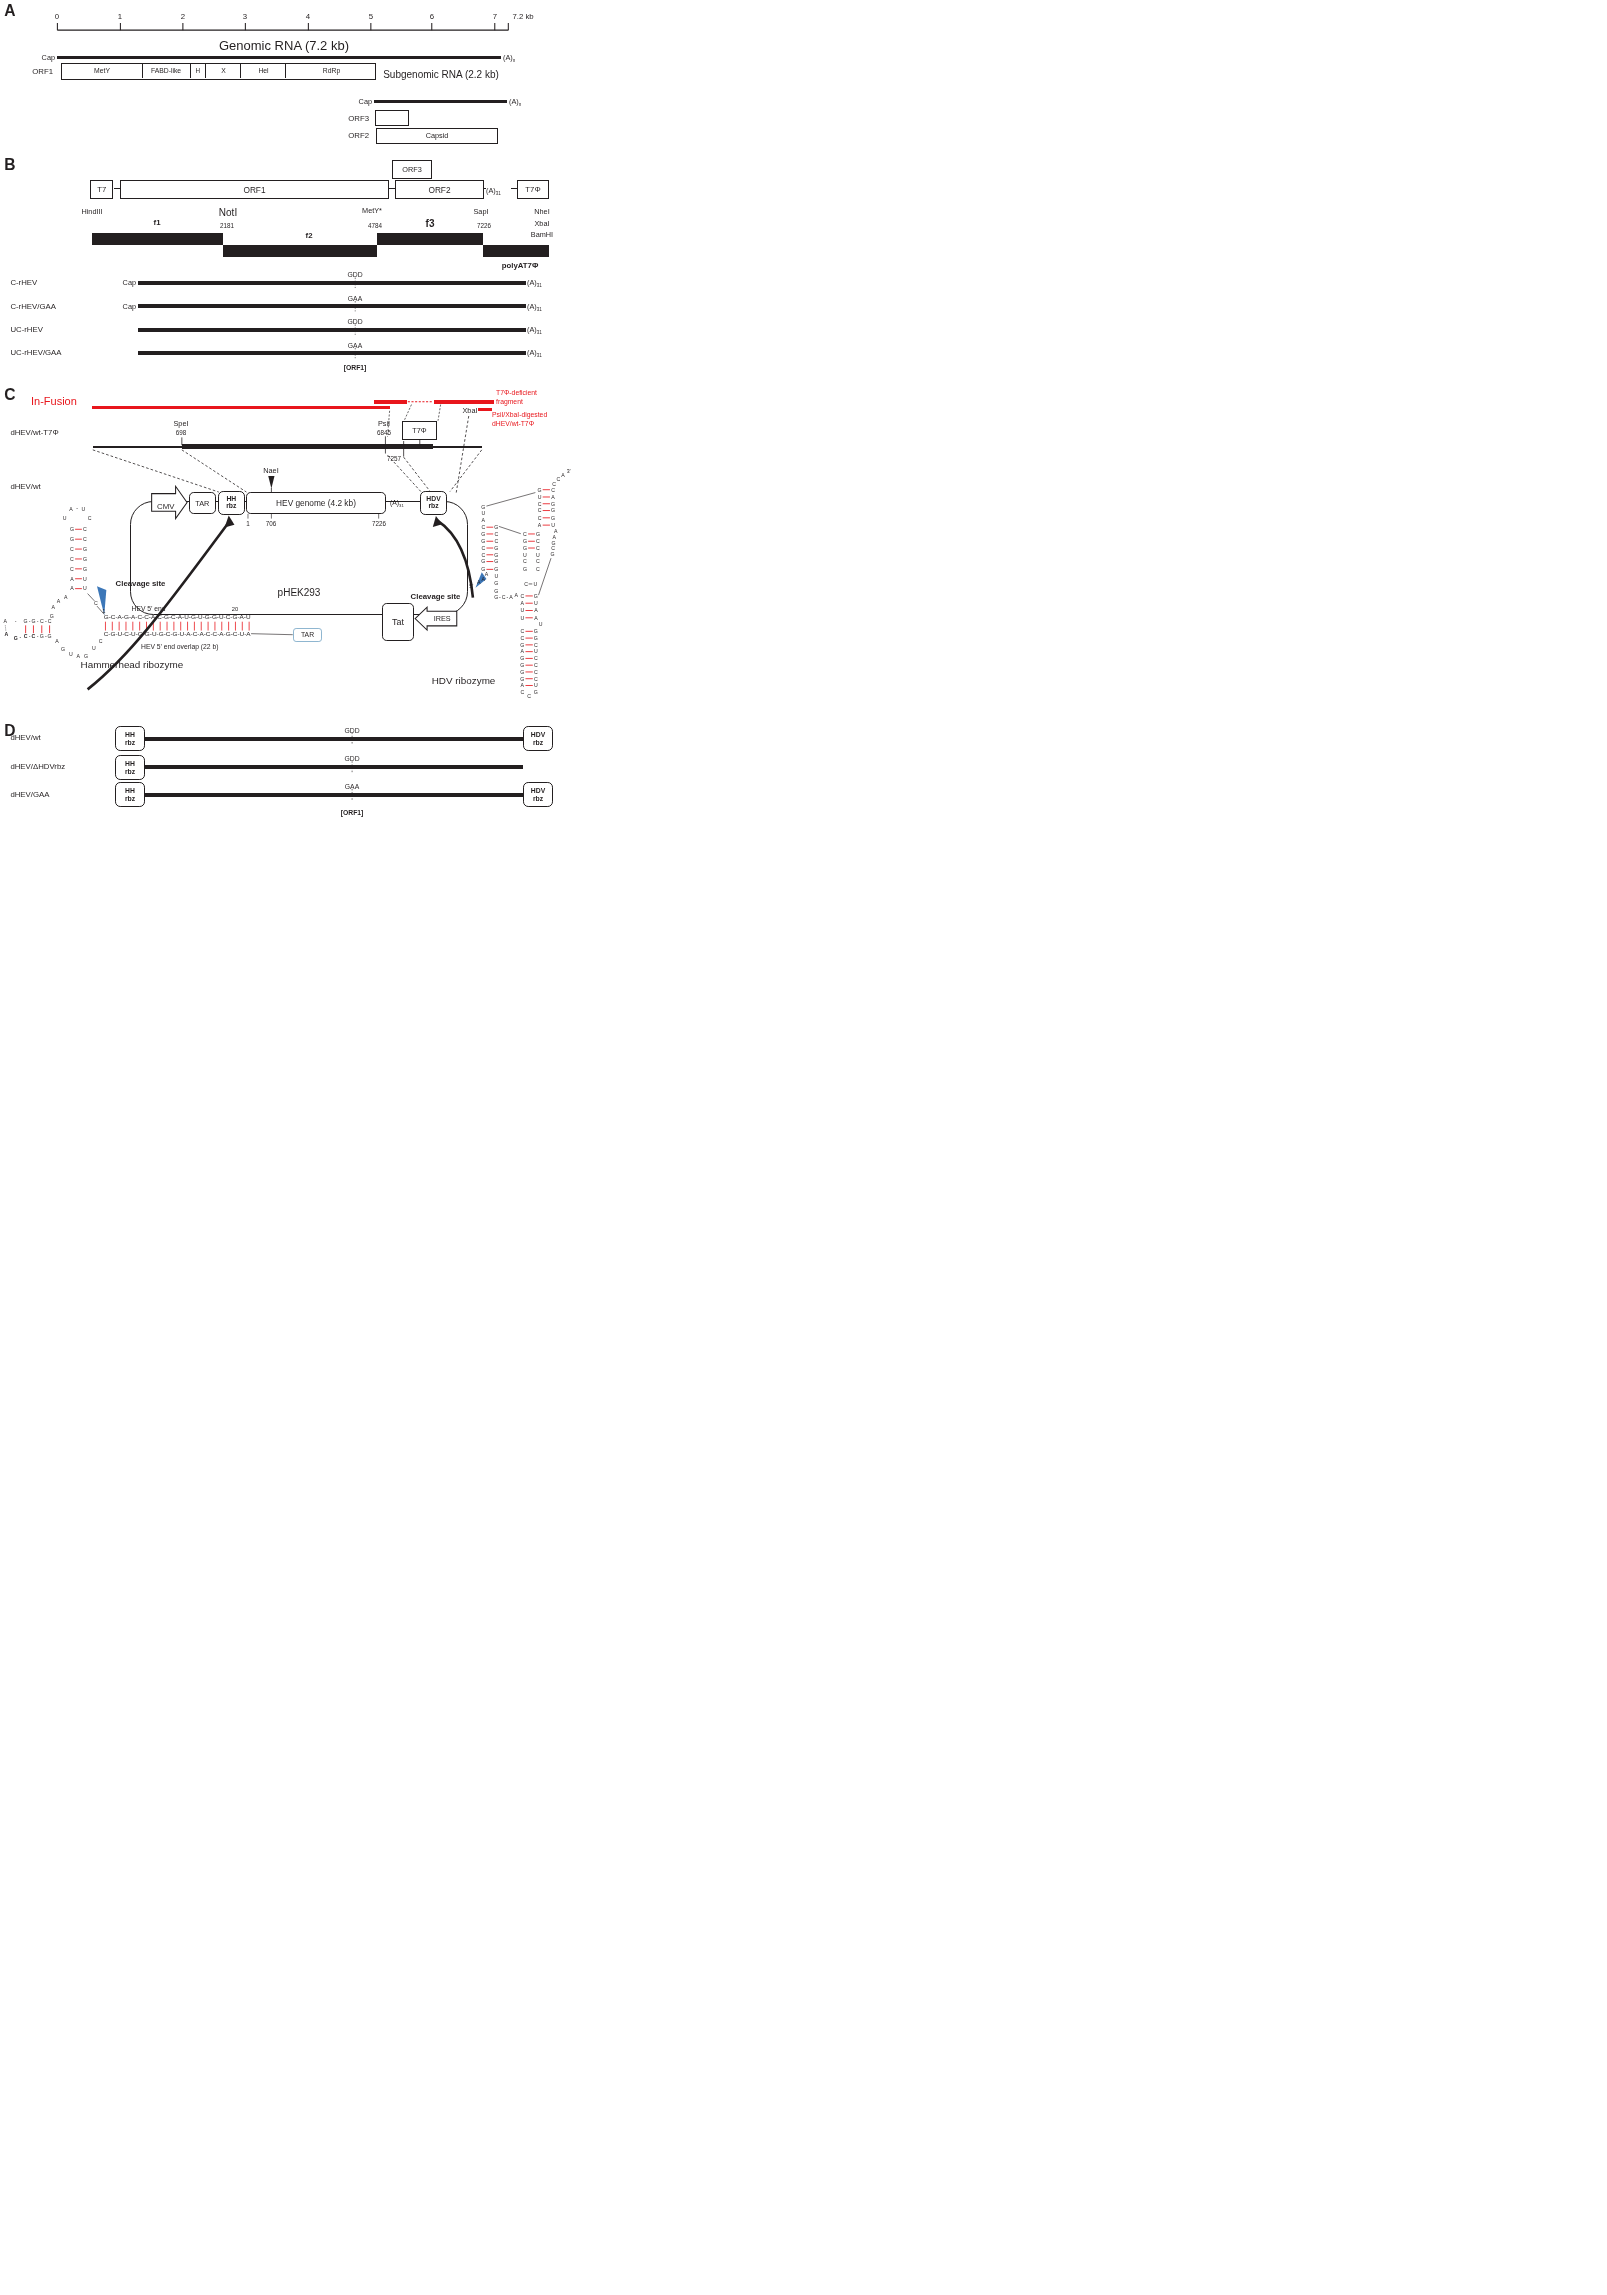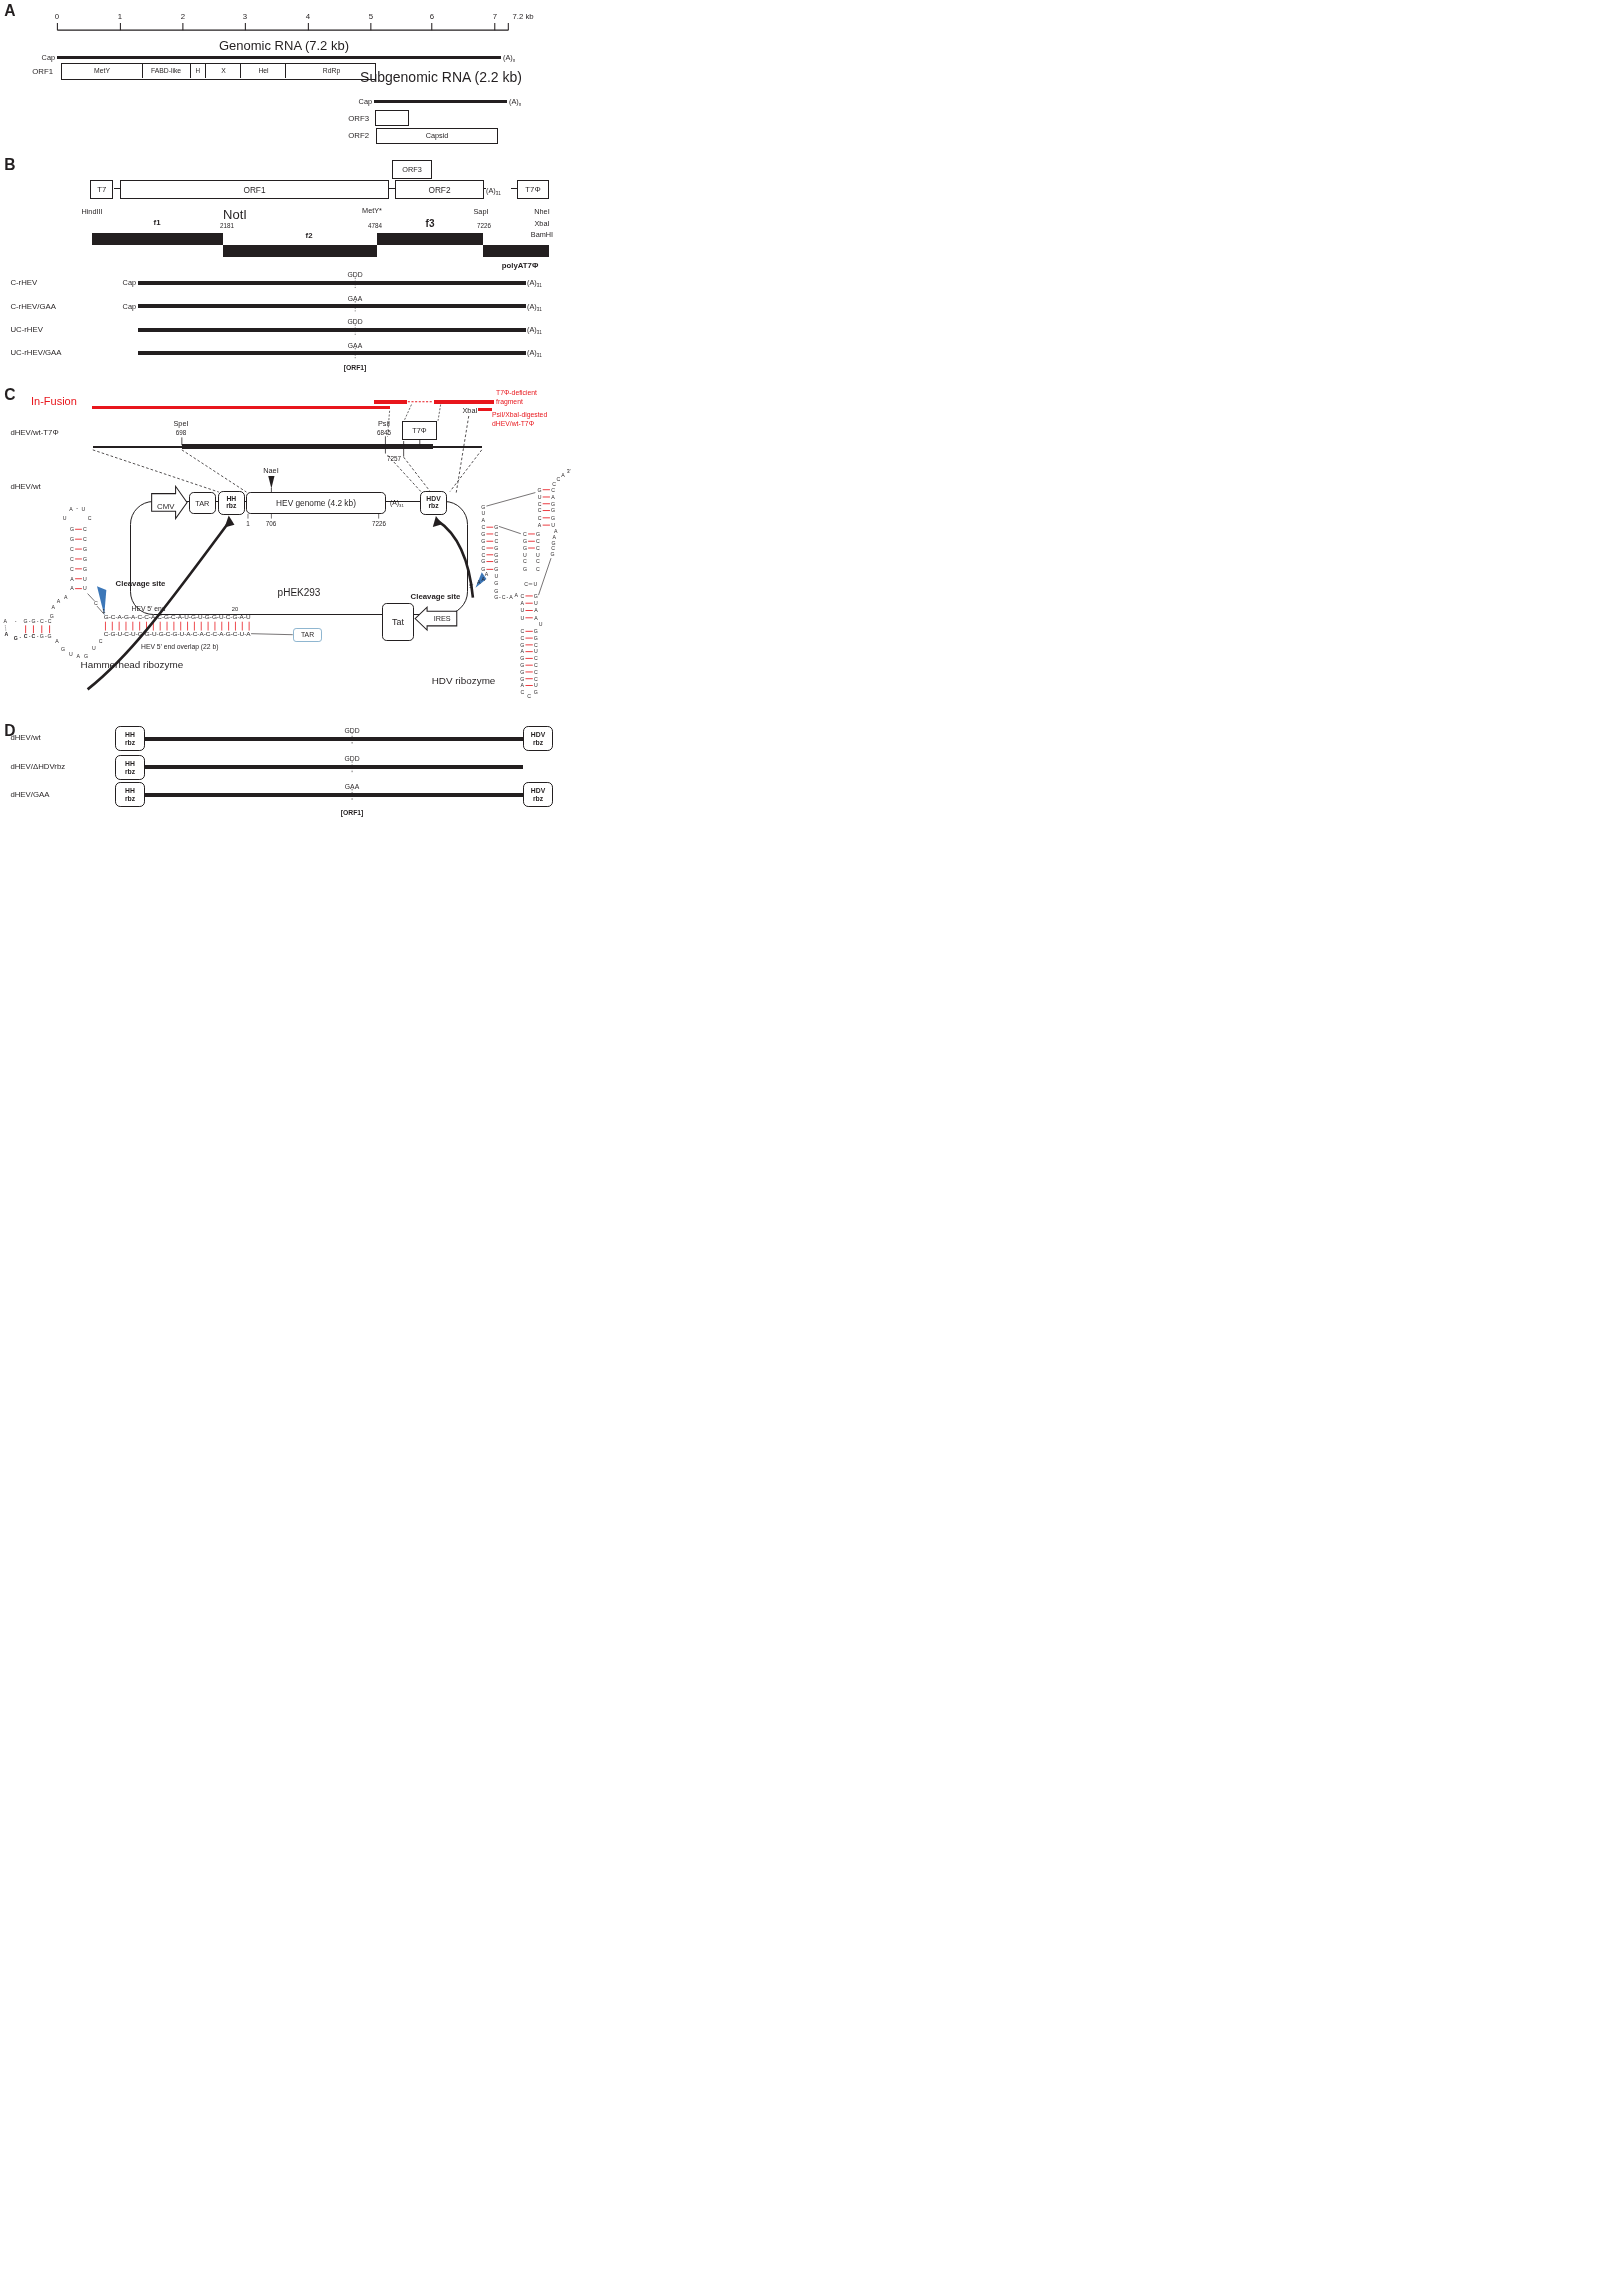--- a/index.html
+++ b/index.html
@@ -37,21 +37,21 @@
       <div class="abs" style="left: 80px; top: 3.1px; width: 48px; text-align: center; font-size: 6.8px;">FABD-like</div>
       <div class="abs" style="left: 128px; top: 0px; width: 1px; height: 14px; background: rgb(35, 31, 32);"></div>
       <div class="abs" style="left: 128px; top: 3.1px; width: 15.6px; text-align: center; font-size: 6.3px;">H</div>
       <div class="abs" style="left: 143px; top: 0px; width: 1px; height: 14px; background: rgb(35, 31, 32);"></div>
       <div class="abs" style="left: 144px; top: 3.1px; width: 35px; text-align: center; font-size: 6.8px;">X</div>
       <div class="abs" style="left: 178px; top: 0px; width: 1px; height: 14px; background: rgb(35, 31, 32);"></div>
       <div class="abs" style="left: 179px; top: 3.1px; width: 45px; text-align: center; font-size: 6.8px;">Hel</div>
       <div class="abs" style="left: 223px; top: 0px; width: 1px; height: 14px; background: rgb(35, 31, 32);"></div>
       <div class="abs" style="left: 224px; top: 3.1px; width: 91px; text-align: center; font-size: 6.8px;">RdRp</div>
     </div>
-  <div class="abs ctr" style="left:441px;top:69px;font-size:14px">Subgenomic RNA (2.2 kb)</div>
+  <div class="abs ctr" style="left:441px;top:69px;font-size:10px">Subgenomic RNA (2.2 kb)</div>
   <div class="abs rt" style="left:346px;top:97px;width:26px;font-size:7.3px">Cap</div>
   <div class="bar" style="left:374px;top:100px;width:133px;height:2.6px"></div>
   <div class="abs" style="left:509px;top:97px;font-size:7.3px"><span>(A)</span><sub>n</sub></div>
   <div class="abs rt" style="left:333px;top:114px;width:36px;font-size:7.8px">ORF3</div>
   <div class="box" style="left:375px;top:110px;width:34px;height:15.6px"></div>
   <div class="abs rt" style="left:333px;top:131px;width:36px;font-size:7.8px">ORF2</div>
   <div class="box" style="left:376px;top:128px;width:122px;height:15.6px;border-width:1.3px;font-size:7.3px">Capsid</div>
 
   <div class="abs panel" style="left:4.2px;top:156px">B</div>
   <div class="box" style="left:392px;top:160px;width:40px;height:19px;font-size:7.3px">ORF3</div>
@@ -388,21 +388,21 @@
 <div class="abs ctr" style="left: 57px; top: 11.5px; font-size: 7.8px;">0</div>
     <div class="abs ctr" style="left: 120px; top: 11.5px; font-size: 7.8px;">1</div>
     <div class="abs ctr" style="left: 183px; top: 11.5px; font-size: 7.8px;">2</div>
     <div class="abs ctr" style="left: 245px; top: 11.5px; font-size: 7.8px;">3</div>
     <div class="abs ctr" style="left: 308px; top: 11.5px; font-size: 7.8px;">4</div>
     <div class="abs ctr" style="left: 371px; top: 11.5px; font-size: 7.8px;">5</div>
     <div class="abs ctr" style="left: 432px; top: 11.5px; font-size: 7.8px;">6</div>
     <div class="abs ctr" style="left: 495px; top: 11.5px; font-size: 7.8px;">7</div>
     <div class="abs ctr" style="left: 523px; top: 11.5px; font-size: 7.8px;">7.2 kb</div>
     <div class="abs ctr" style="left: 92px; top: 207px; font-size: 7.3px;">HindIII</div>
-    <div class="abs ctr" style="left: 235px; top: 207px; font-size: 13px;">NotI</div>
+    <div class="abs ctr" style="left: 228px; top: 207px; font-size: 10px;">NotI</div>
     <div class="abs ctr" style="left: 372px; top: 206px; font-size: 7.3px;">MetY*</div>
     <div class="abs ctr" style="left: 481px; top: 207px; font-size: 7.3px;">SapI</div>
     <div class="abs ctr" style="left: 542px; top: 207px; font-size: 7.3px;">NheI</div>
     <div class="abs ctr" style="left: 542px; top: 219px; font-size: 7.3px;">XbaI</div>
     <div class="abs ctr" style="left: 542px; top: 230px; font-size: 7.3px;">BamHI</div>
     <div class="abs ctr" style="left: 227px; top: 222px; font-size: 6.3px;">2181</div>
     <div class="abs ctr" style="left: 375px; top: 222px; font-size: 6.3px;">4784</div>
     <div class="abs ctr" style="left: 484px; top: 222px; font-size: 6.3px;">7226</div>
     <div class="abs ctr" style="left: 157px; top: 218px; font-size: 7.8px; font-weight: bold;">f1</div>
     <div class="abs ctr" style="left: 309px; top: 231px; font-size: 7.8px; font-weight: bold; text-align: center;">f2</div>

